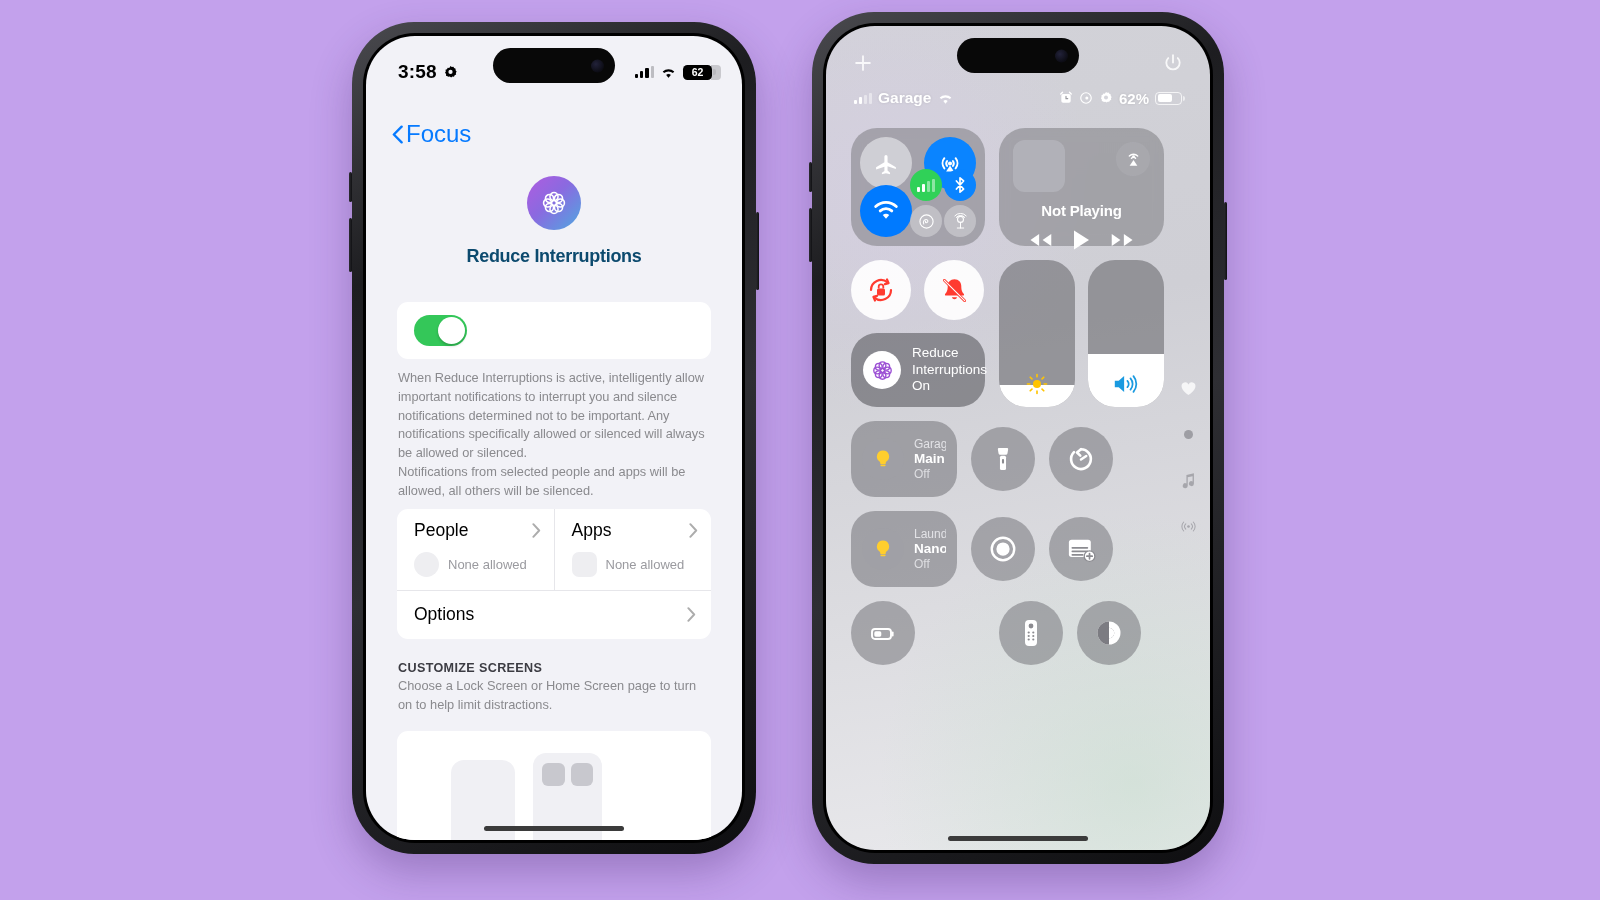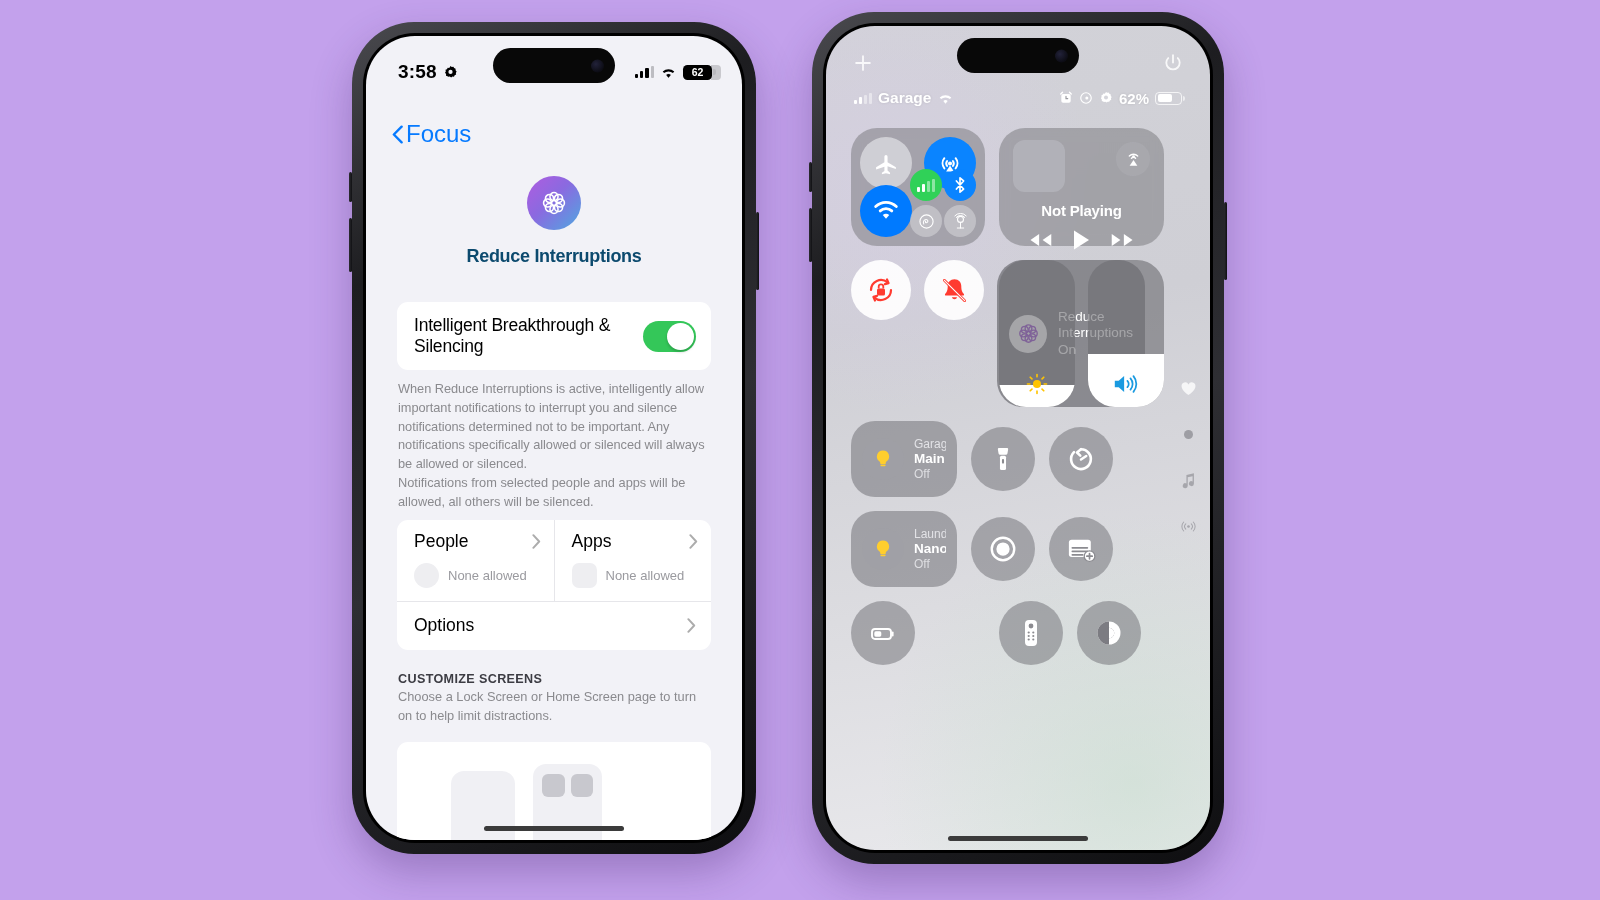--- a/index.html
+++ b/index.html
@@ -177,21 +177,21 @@
   .airdrop{right:43px;bottom:9px;background:rgba(215,215,219,.55);}
   .hotspot{right:9px;bottom:9px;background:rgba(215,215,219,.55);}
 
   .media{flex:1;position:relative;padding:12px 14px;text-align:center;}
   .media-art{width:52px;height:52px;border-radius:12px;background:rgba(190,190,196,.55);}
   .media-airplay{position:absolute;right:14px;top:14px;width:34px;height:34px;border-radius:50%;background:rgba(175,175,182,.45);display:flex;align-items:center;justify-content:center;}
   .media-title{margin-top:10px;color:#fff;font-size:15px;font-weight:600;letter-spacing:-.2px;}
   .media-ctrl{display:flex;align-items:center;justify-content:space-around;margin-top:10px;padding:0 4px;}
 
   .r2{display:flex;gap:14px;margin-top:14px;height:147px;}
-  .left2{width:134px;display:flex;flex-direction:row;gap:13px;}
+  .left2{width:134px;display:flex;flex-direction:column;gap:13px;}
   .pair{display:flex;gap:13px;}
   .circ-white{width:60px;height:60px;border-radius:50%;background:rgba(255,255,255,.92);display:flex;align-items:center;justify-content:center;cursor:pointer;}
   .focus-pill{
     flex:1;border-radius:26px;background:rgba(110,110,115,.72);
     display:flex;align-items:center;gap:11px;padding:0 12px;cursor:pointer;
   }
   .focus-ic{width:38px;height:38px;border-radius:50%;background:#fff;display:flex;align-items:center;justify-content:center;flex:none;}
   .focus-txt{color:#fff;font-size:13.5px;line-height:1.22;font-weight:500;}
   .sliders{flex:1;display:flex;gap:13px;}
   .slider{flex:1;border-radius:27px;overflow:hidden;position:relative;background:rgba(110,110,115,.62);cursor:pointer;}
@@ -283,21 +283,20 @@
                       <circle cx="26" cy="26" r="5.4"></circle>
                     <circle cx="26" cy="14" r="5.4"></circle>
                       <circle cx="14" cy="26" r="5.4"></circle>
                   </g>
                 </svg>
               </div>
               <div class="hero-title">Reduce Interruptions</div>
             </div>
 
             <div class="card row-toggle">
-              <span class="lbl">Intelligent Breakthrough &amp; Silencing</span>
               <span class="switch"></span>
             </div>
             <div class="footnote">When Reduce Interruptions is active, intelligently allow important notifications to interrupt you and silence notifications determined not to be important. Any notifications specifically allowed or silenced will always be allowed or silenced.</div>
 
             <div class="sec-sub">Notifications from selected people and apps will be allowed, all others will be silenced.</div>
 
             <div class="two-col">
               <div class="col">
                 <div class="col-head">
                   <span class="t">People</span>

